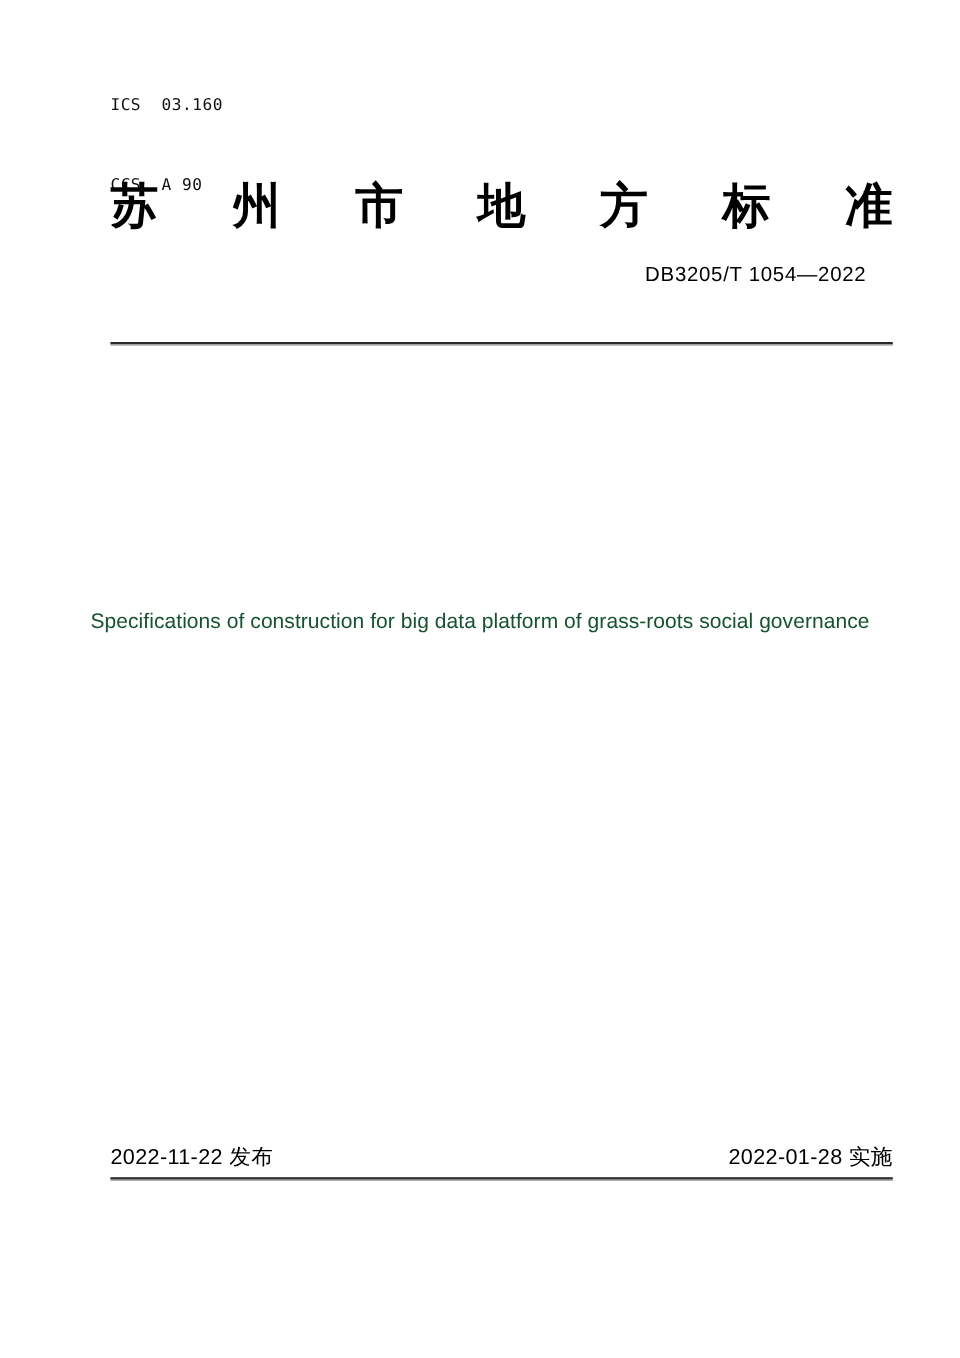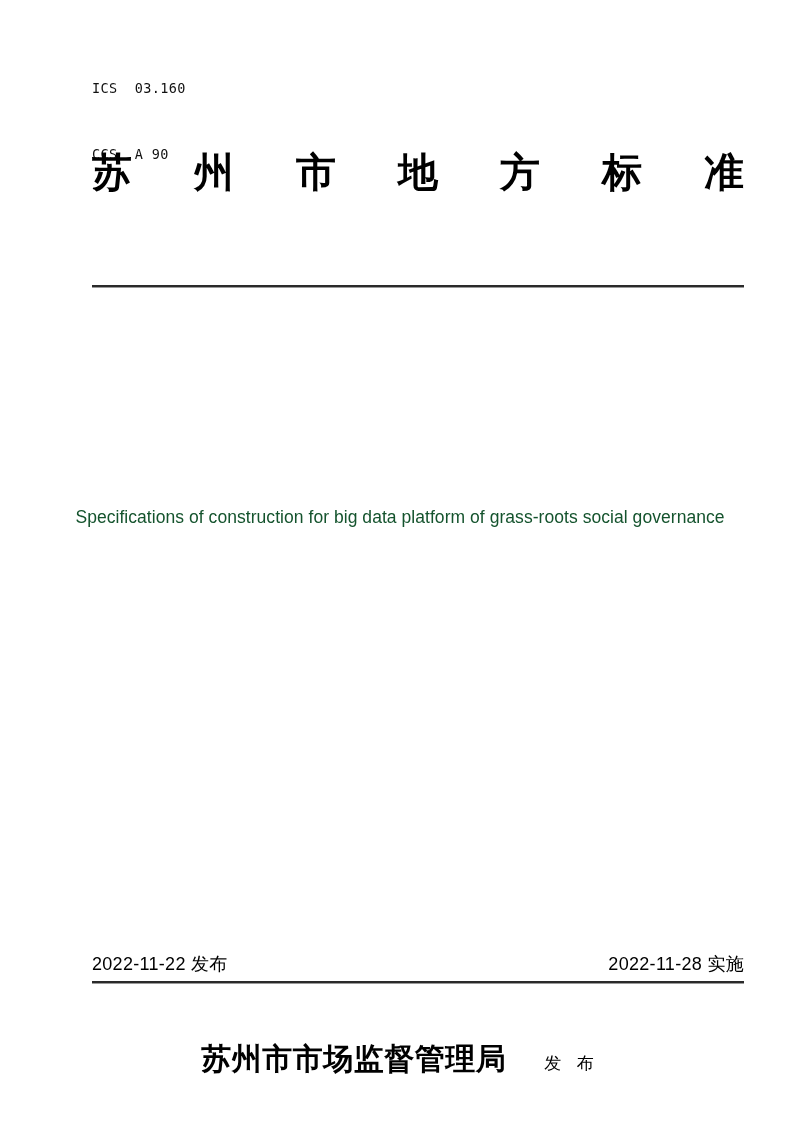--- a/index.html
+++ b/index.html
@@ -191,30 +191,27 @@
   <div class="org-title">
     <span class="ch">苏</span>
     <span class="ch">州</span>
     <span class="ch">市</span>
     <span class="ch">地</span>
     <span class="ch">方</span>
     <span class="ch">标</span>
     <span class="ch">准</span>
   </div>
 
+  <div class="standard-number">DB3205/T 1054—2022</div>
 
   <div class="rule rule-top"></div>
 
   <div class="title-en">Specifications of construction for big data platform of grass-roots social governance</div>
 
   <div class="dates">
     <span>2022-11-22 发布</span>
-    <span>2022-11-28 实施</span>
+    <span>2022-01-28 实施</span>
   </div>
 
   <div class="rule rule-bottom"></div>
 
-  <div class="issuer-row">
-    <span class="issuer-name">苏州市市场监督管理局</span>
-    <span class="issuer-action">发 布</span>
-  </div>
 
 </div>
 
 </body></html>

